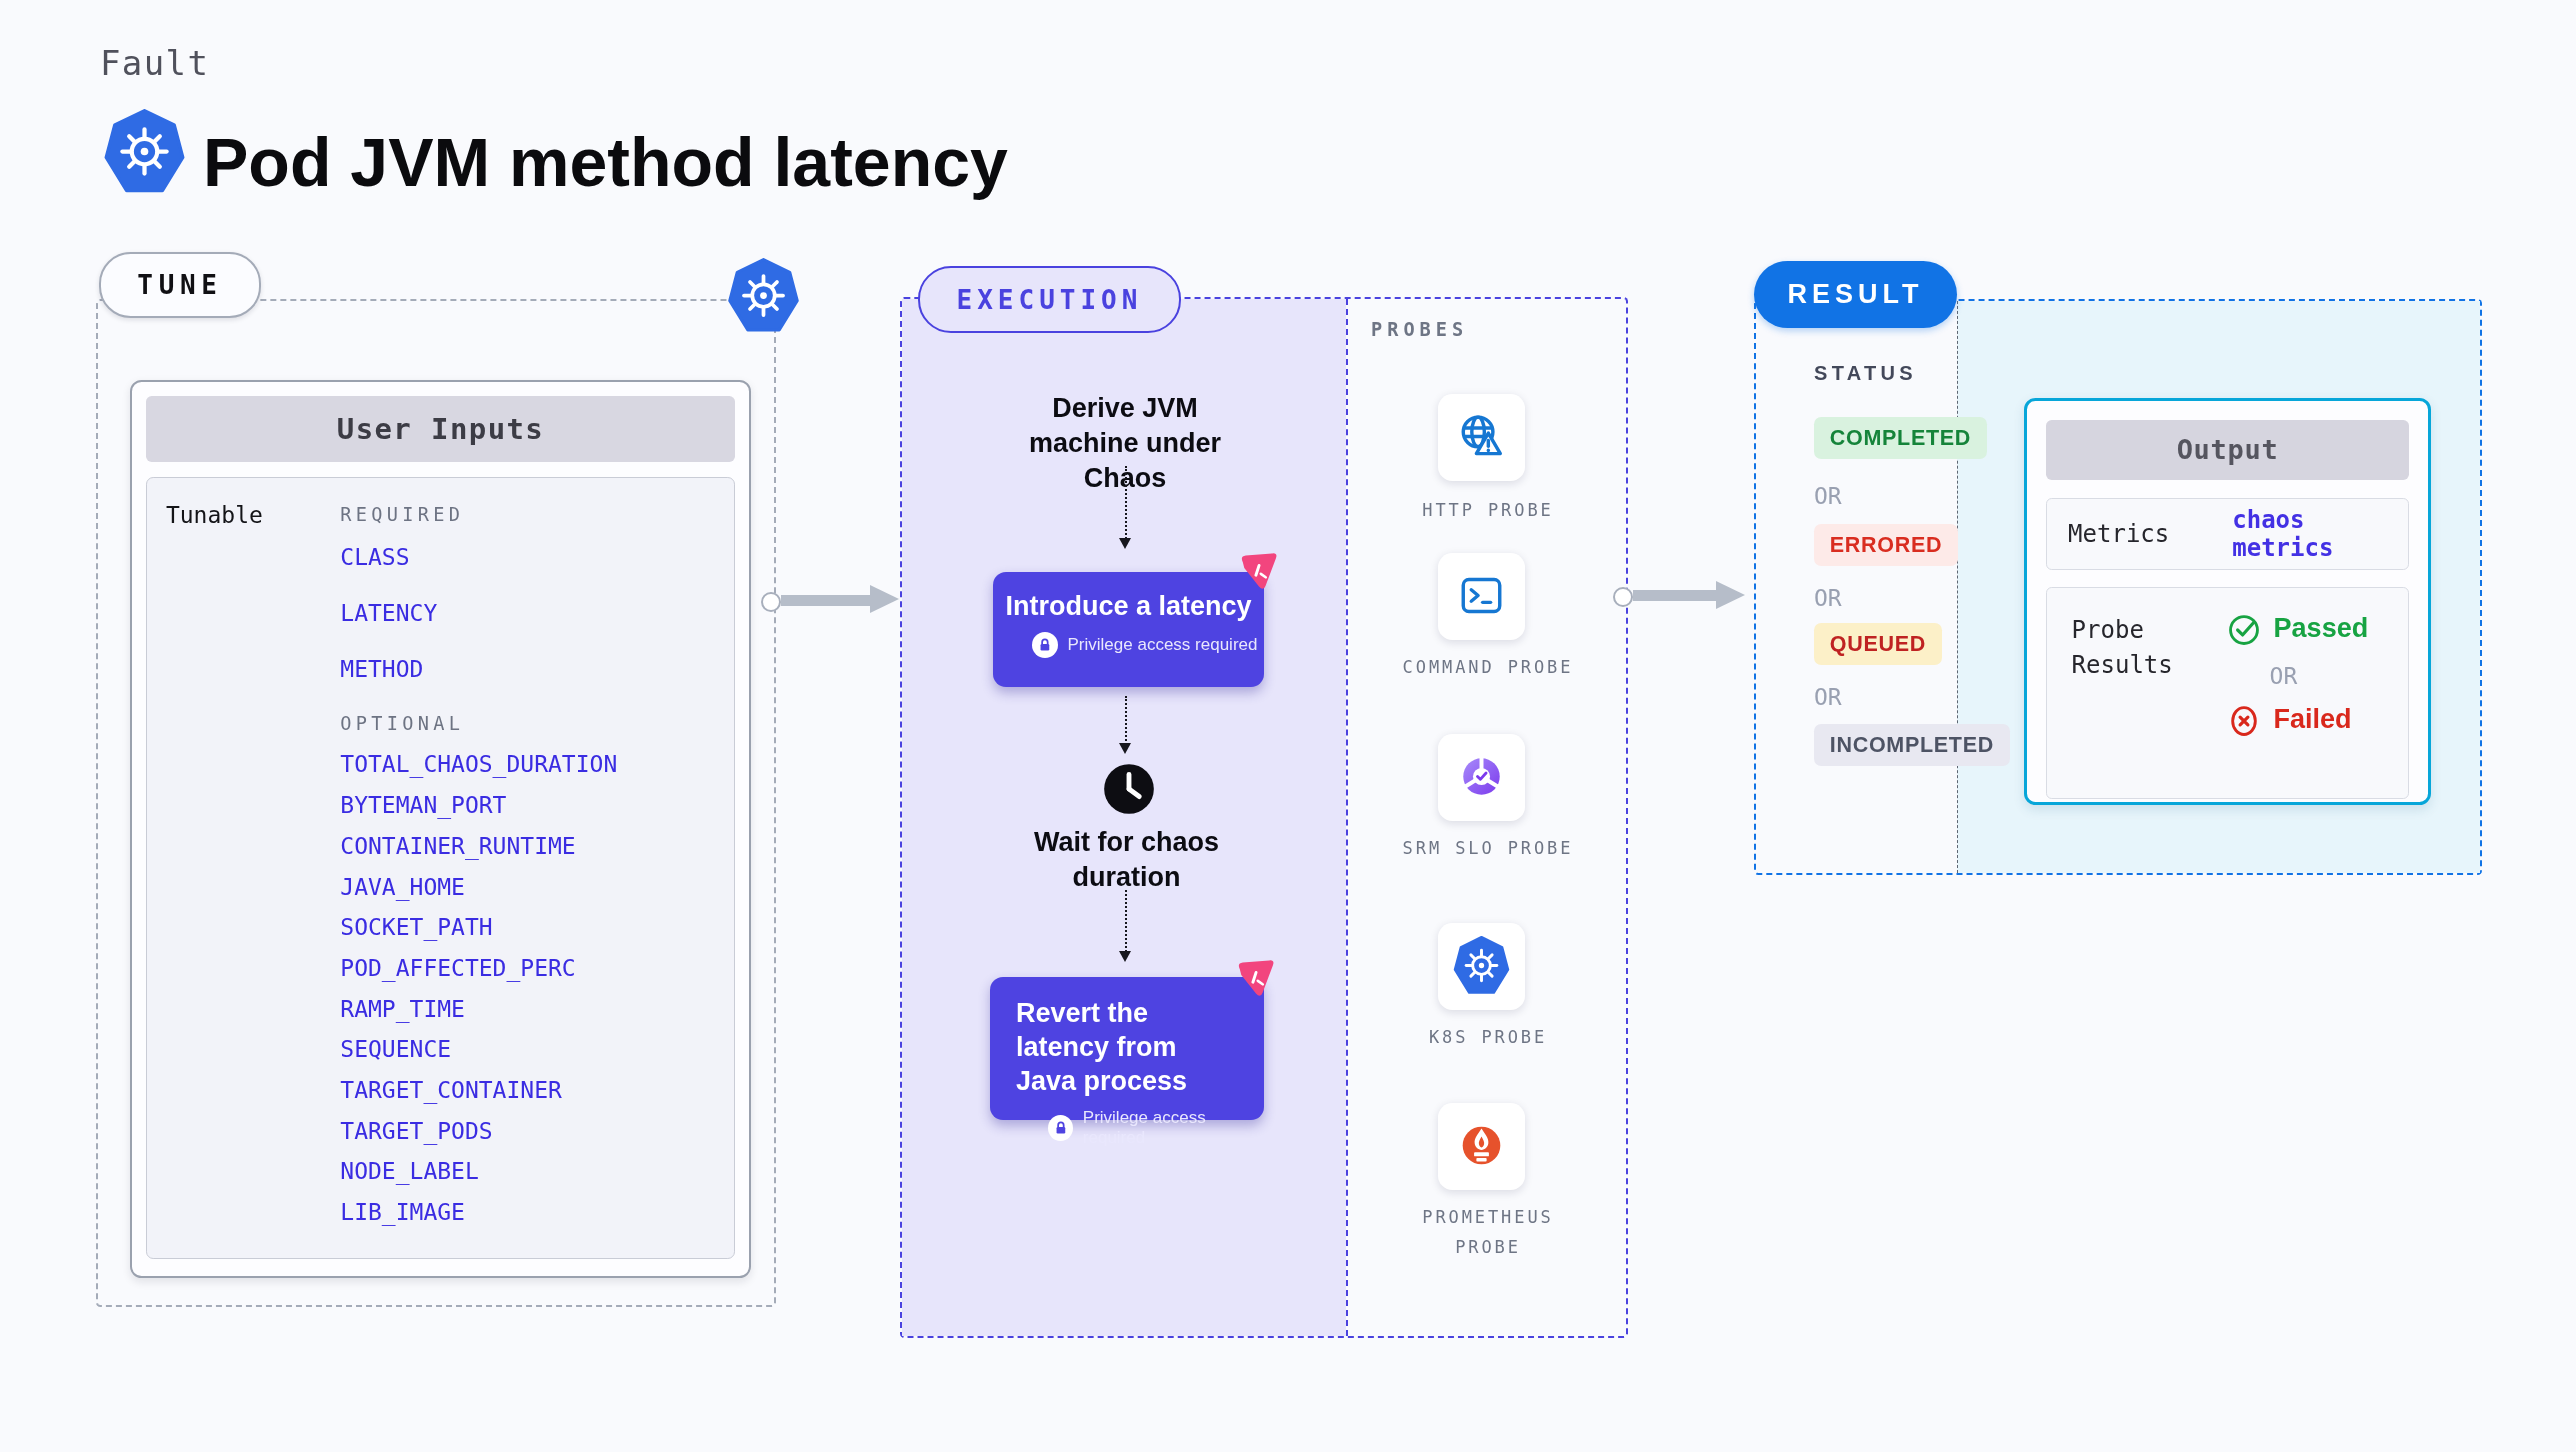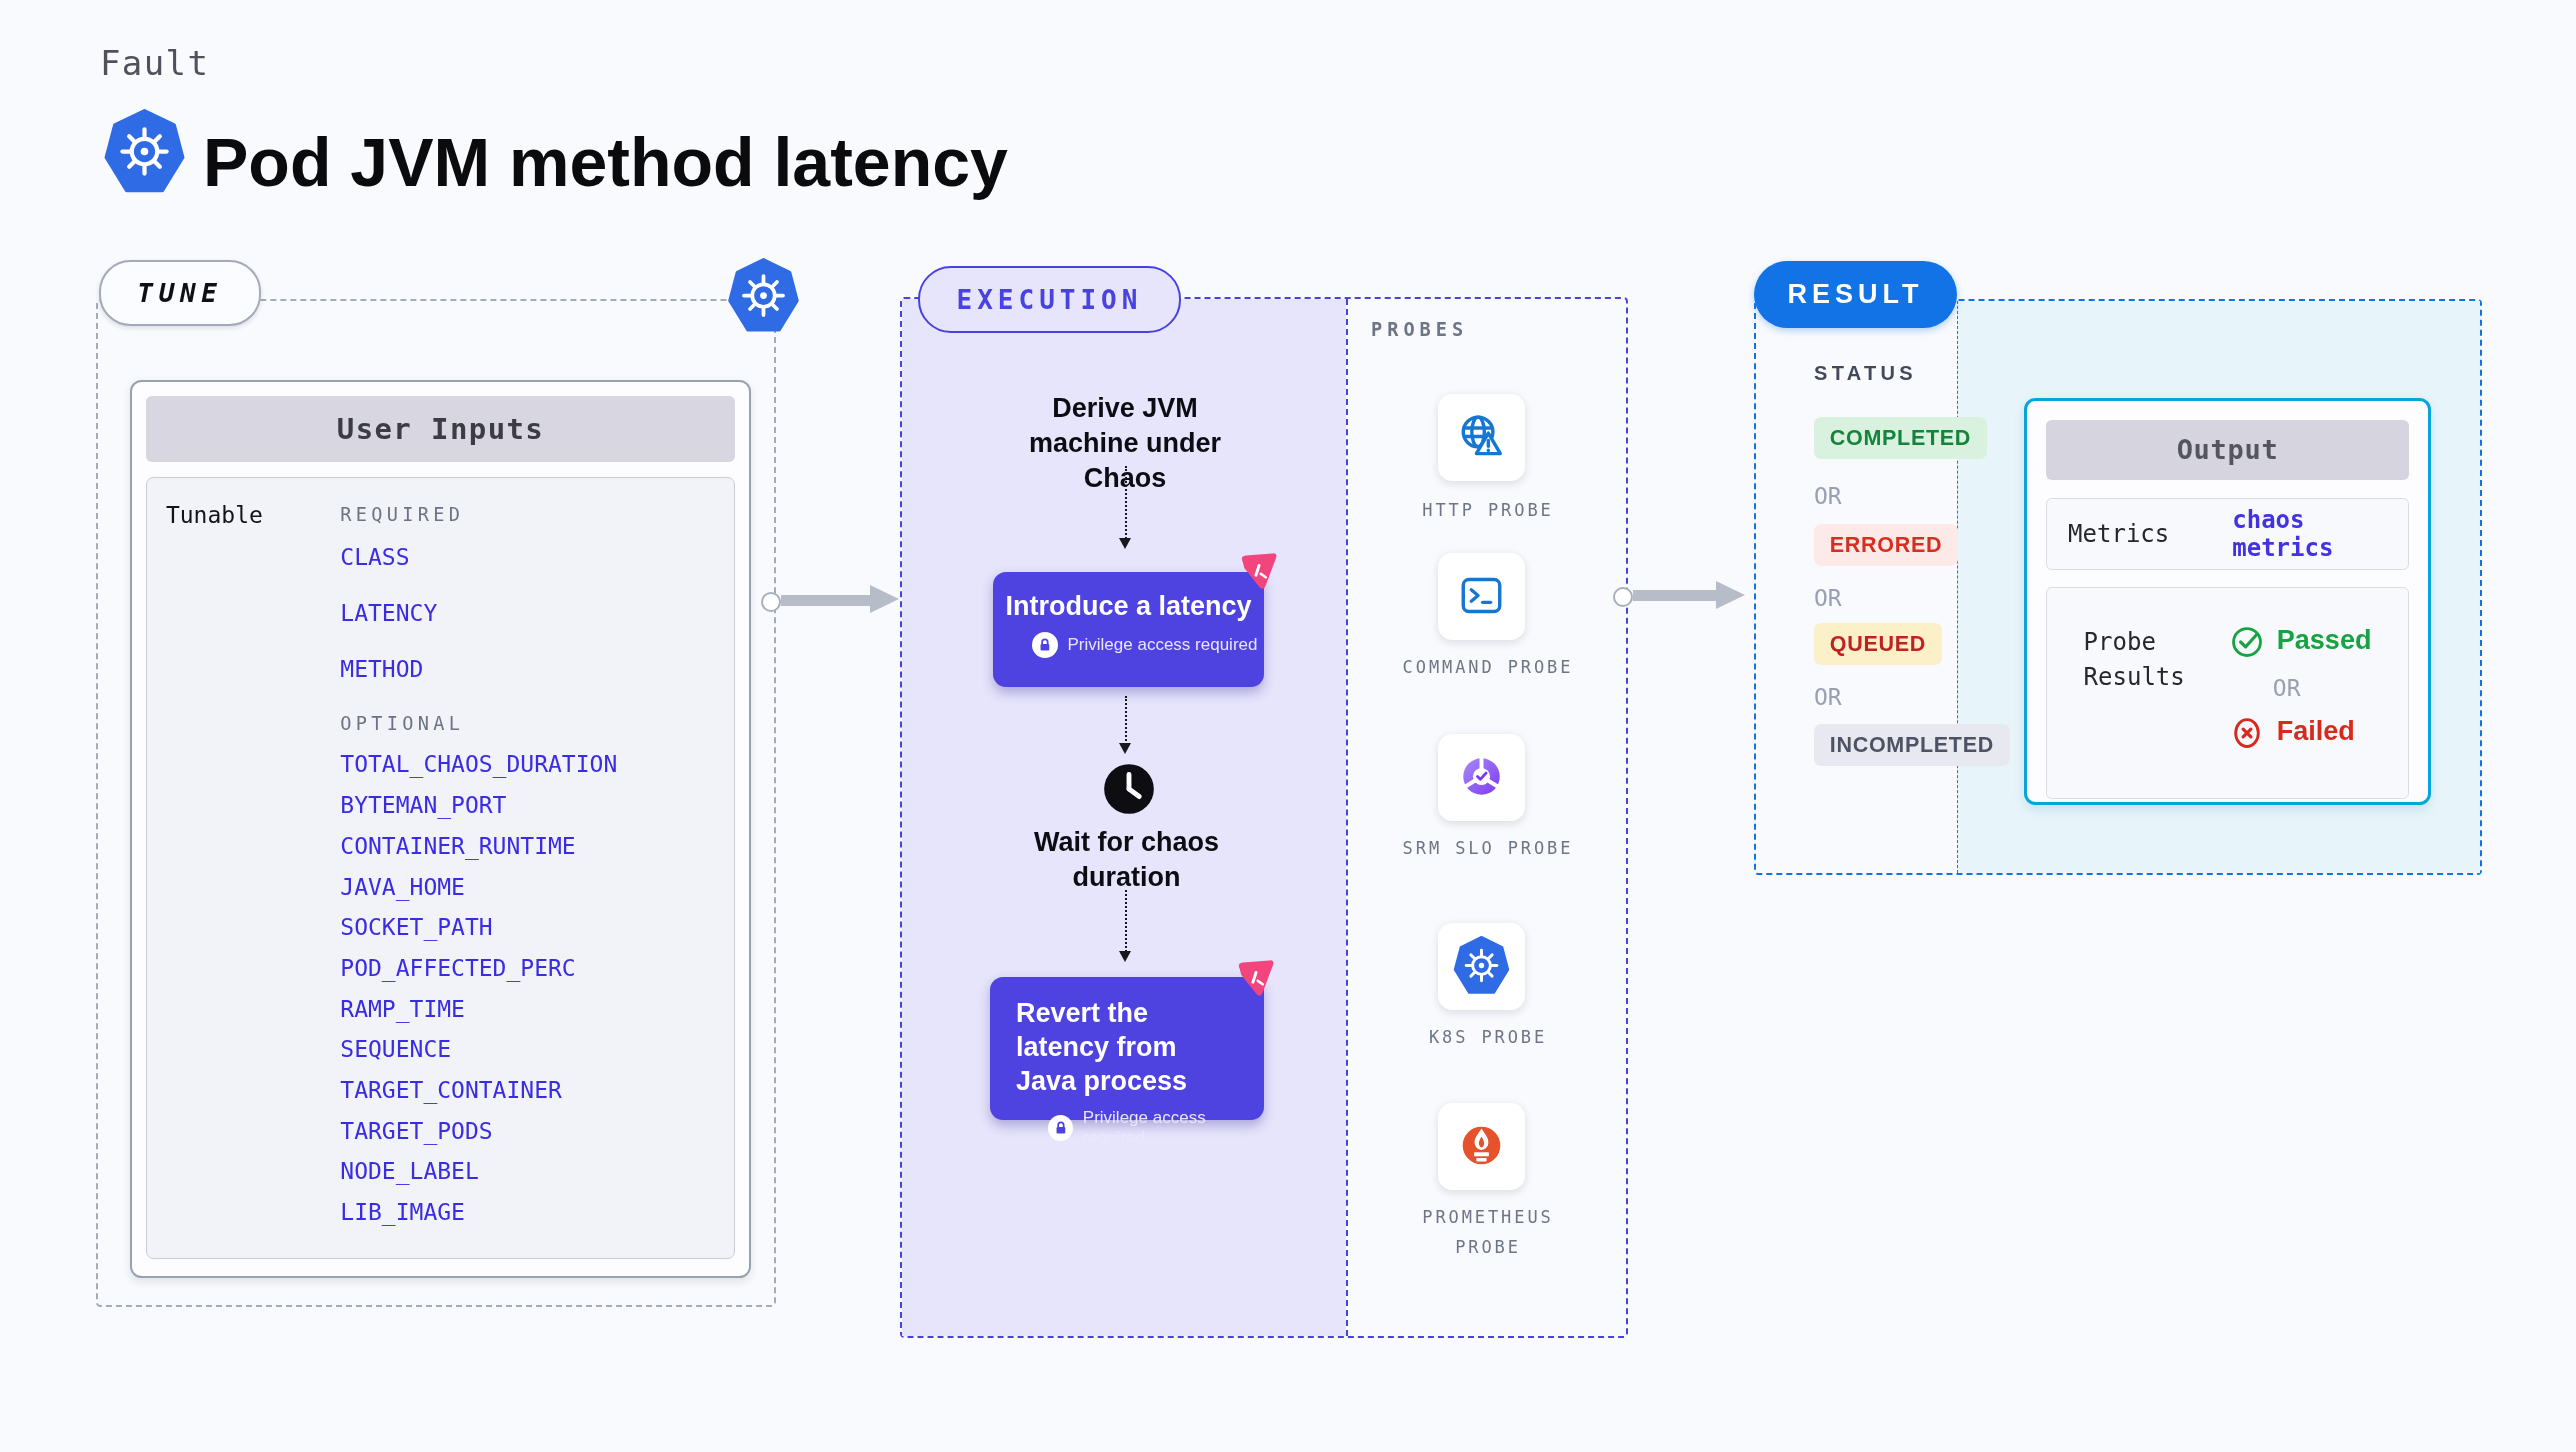--- a/index.html
+++ b/index.html
@@ -17,23 +17,23 @@
 
   
   .tune-box { left:96px; top:299px; width:676px; height:1004px;
     border:2.1px dashed #a4abb8; border-radius:4.3px; }
   .exec-box { left:900px; top:297px; width:724px; height:1037px;
     border:2.1px dashed #4a42df; border-radius:4.3px; }
   .result-box { left:1754px; top:299px; width:724px; height:572px;
     border:2.9px dashed #1173e5; border-radius:4.3px; }
 
   .pill { display:flex; align-items:center; justify-content:center; z-index:3; }
-  .tune-badge { left:99px; top:260px; width:158px; height:62px; background:#fbfcff;
+  .tune-badge { left:99px; top:252px; width:158px; height:62px; background:#fbfcff;
     border:2.1px solid #a4abb8; border-radius:31.5px; font-size:26px; font-weight:bold;
-    letter-spacing:5.7px; color:#101014; box-shadow:0 2.1px 5.7px rgba(20,20,40,.12);font-style:italic; }
+    letter-spacing:5.7px; color:#101014; box-shadow:0 2.1px 5.7px rgba(20,20,40,.12); }
   .exec-badge { left:918px; top:266px; width:259px; height:63px; background:#e7e5fb;
     border:2.9px solid #4a42df; border-radius:33px; font-size:26px; font-weight:bold;
     letter-spacing:5px; color:#4a42df; }
   .result-badge { left:1754px; top:261px; width:203px; height:67px; background:#1173e5;
     border-radius:34px; font-size:27px; font-weight:bold; letter-spacing:5px; color:#ffffff;
     box-shadow:0 2.9px 7.2px rgba(17,115,229,.3); }
 
   .k8s-tune-icon { left:726px; top:258px; width:75px; height:75px; z-index:3; }
 
   
@@ -110,21 +110,21 @@
   .output-card { left:2024px; top:398px; width:407px; height:407px; background:#fdfdff;
     border:3.6px solid #07a6d9; border-radius:11.5px; box-sizing:border-box; padding:18.6px;
     box-shadow:0 4.3px 11.5px rgba(0,80,120,.12); }
   .out-header { height:60px; background:#d6d5df; border-radius:5.7px; display:flex;
     align-items:center; justify-content:center; font-size:27px; font-weight:bold;
     color:#55555f; letter-spacing:0.7px; }
   .out-row { background:#f8f9fc; border:1.4px solid #d9dce4; border-radius:5.7px; box-sizing:border-box; }
   .metrics-row { margin-top:18.6px; height:72px; display:flex; align-items:center; padding:0 21.5px; }
   .metrics-label { font-size:24px; color:#26262c; }
   .metrics-value { font-size:24px; font-weight:bold; color:#4331e4; margin-left:63px; }
-  .proberes-row { margin-top:17px; height:212px; display:flex; padding:37px; }
+  .proberes-row { margin-top:17px; height:212px; display:flex; padding:25px; }
   .proberes-label { font-size:24px; color:#26262c; line-height:1.45; width:115px; }
   .verdicts { margin-left:40px; }
   .verdict { display:flex; gap:13px; }
   .verdict-text { font-size:27px; font-weight:bold; }
   .passed { color:#17a342; }
   .failed { color:#d9281c; }
   .verdict-or { margin:14.3px 0 14.3px 43px; }
 
   
   .harrow-ring { width:15.8px; height:15.8px; border-radius:50%; background:#ffffff;

